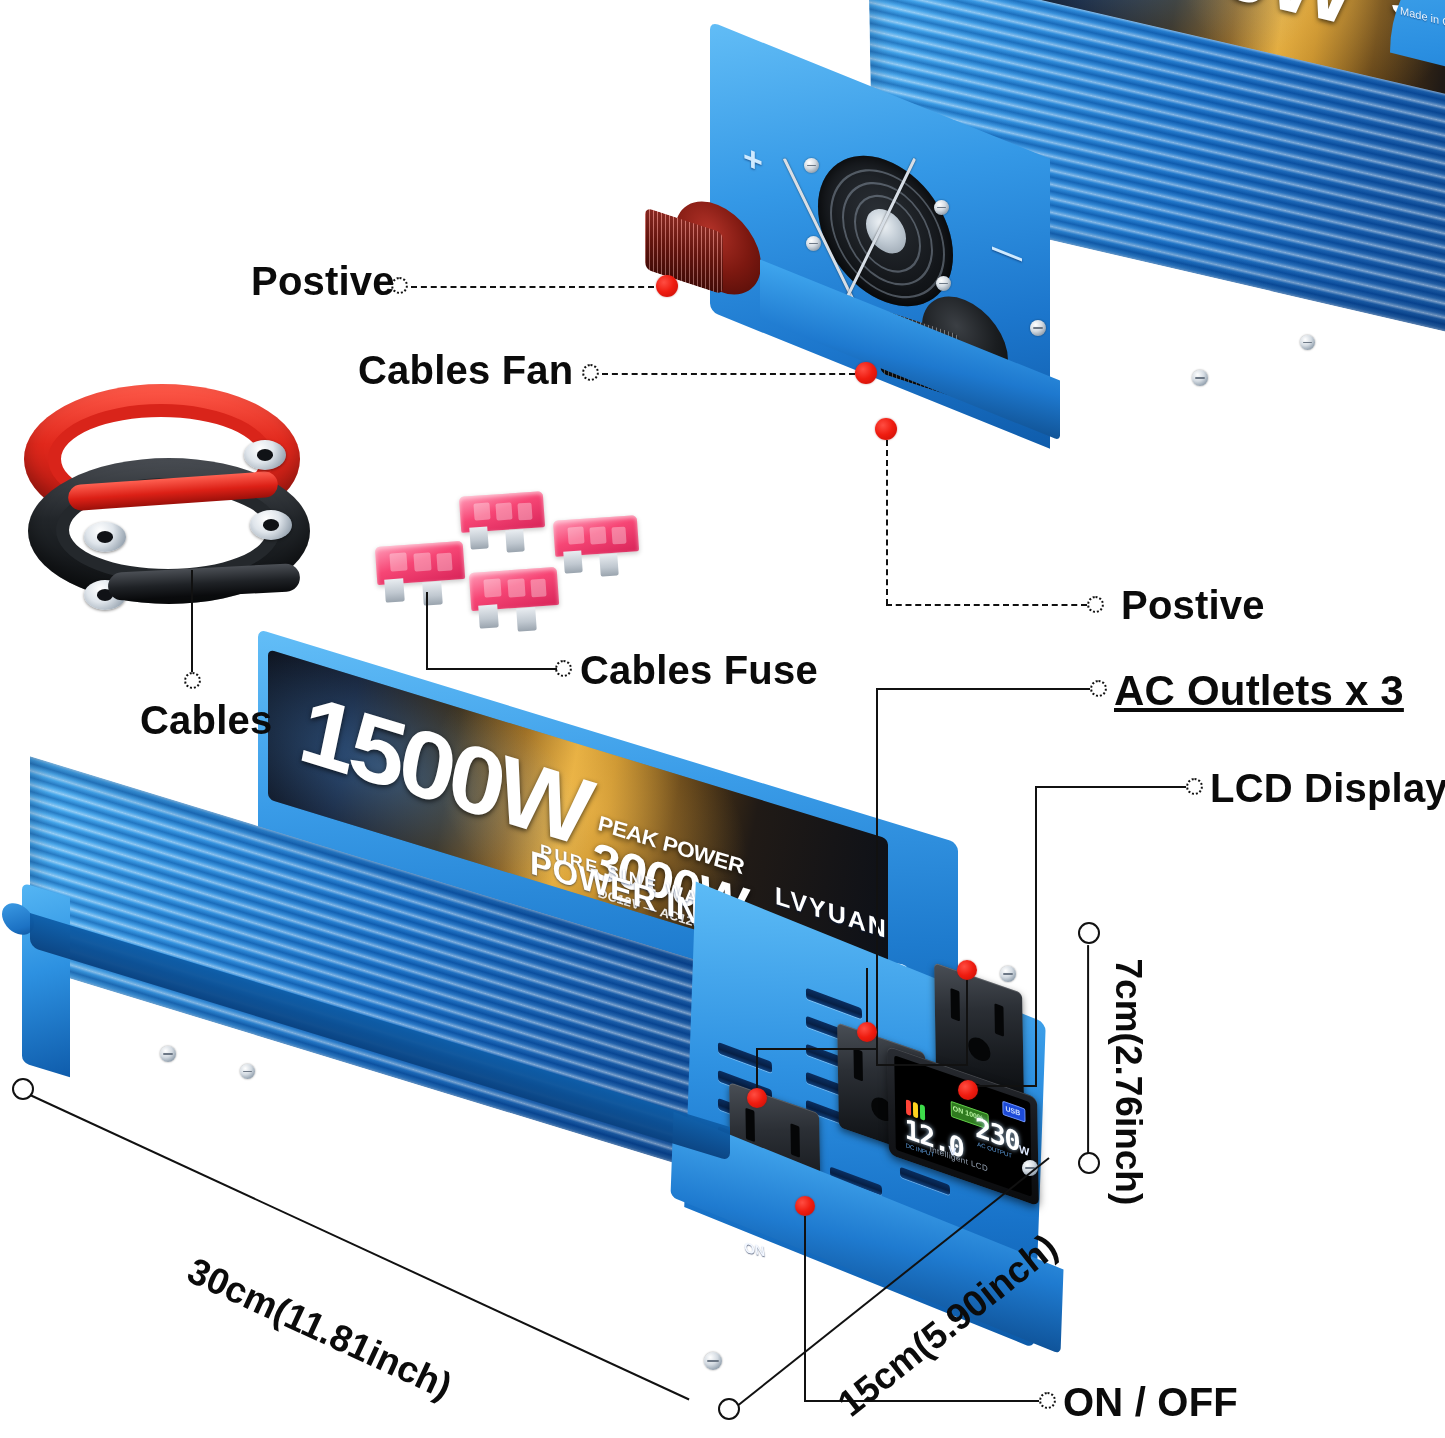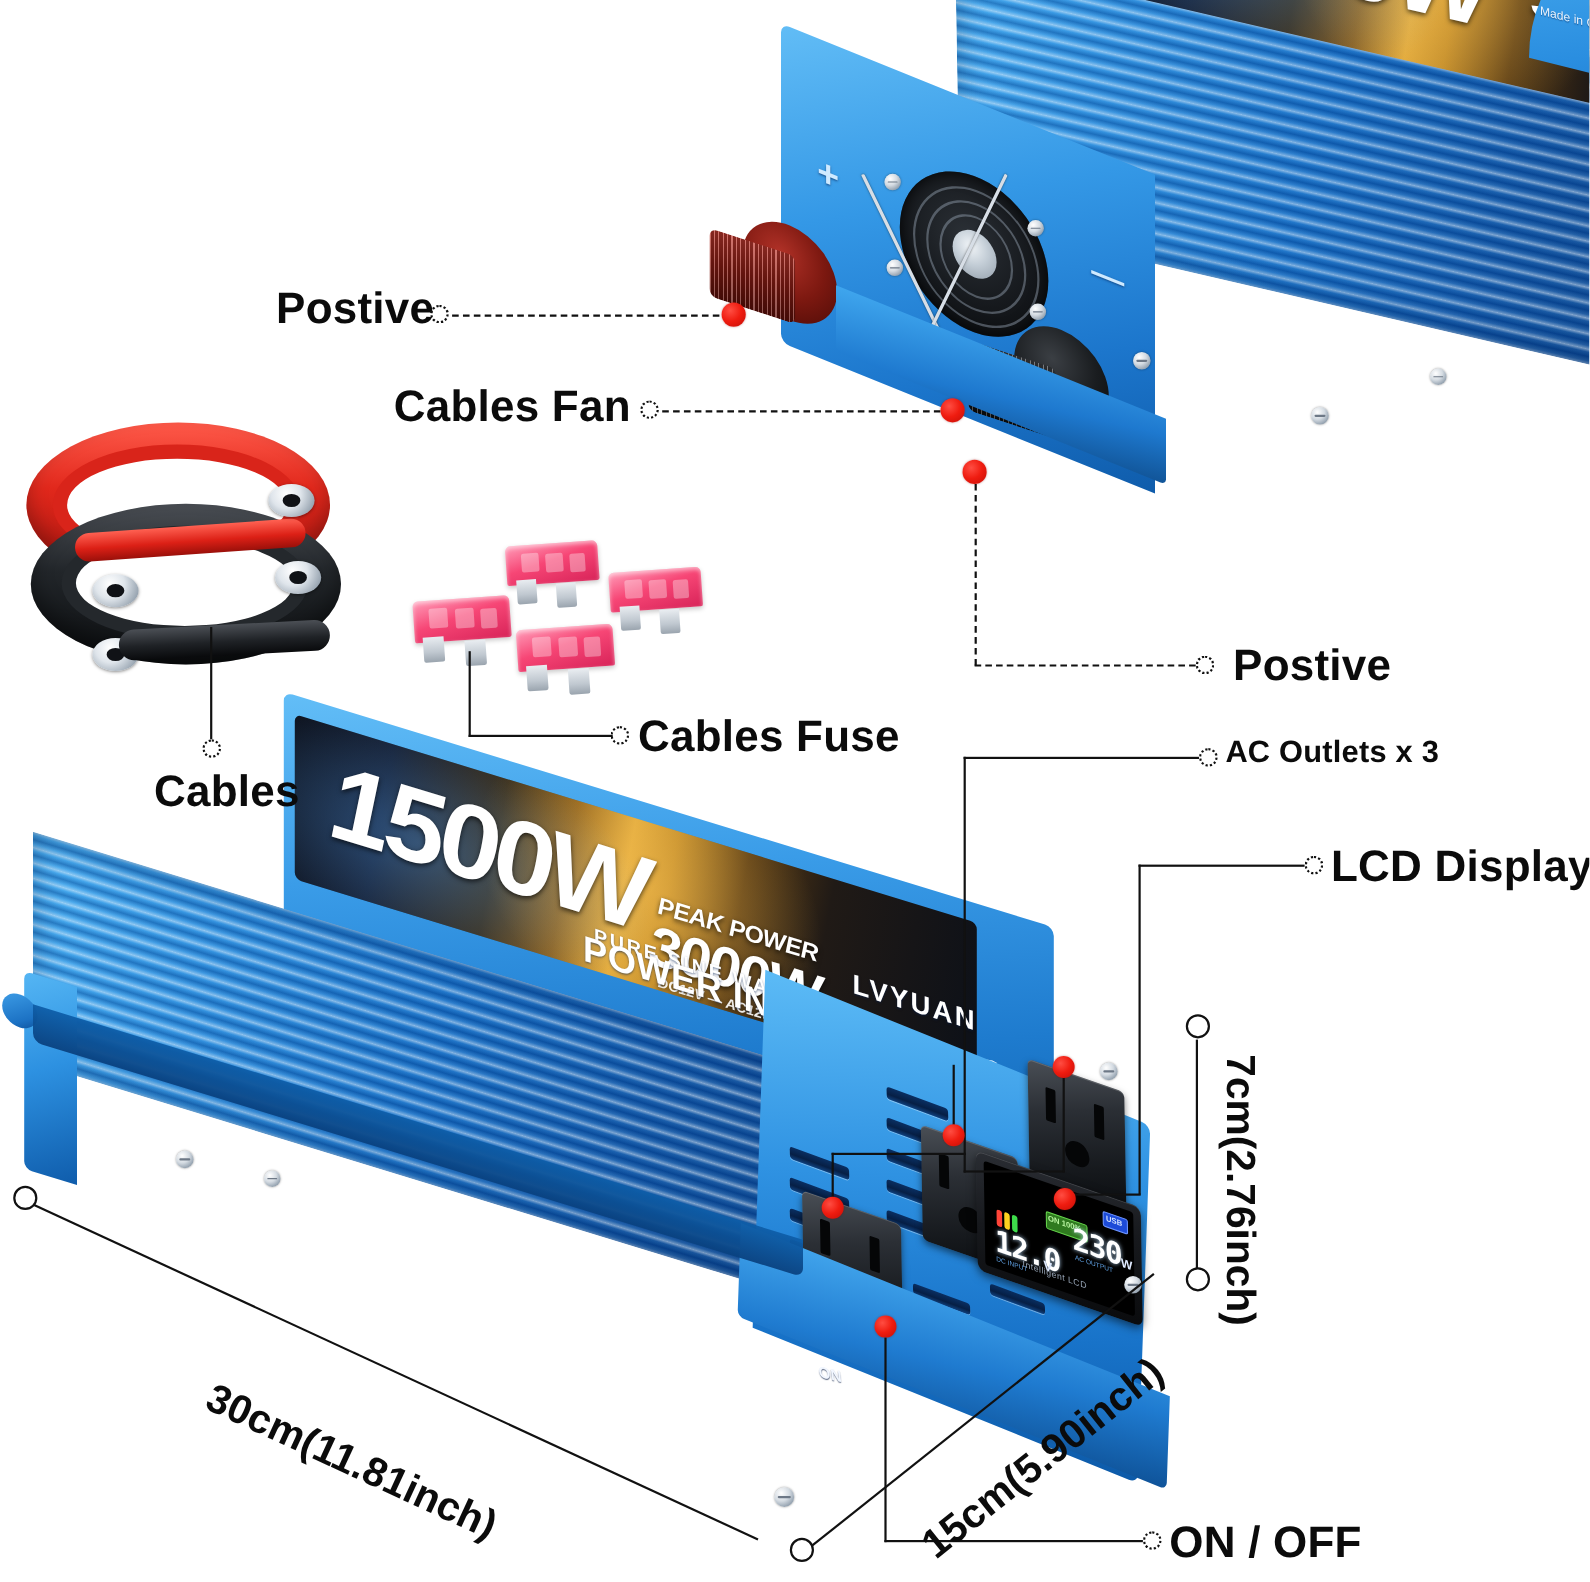--- a/index.html
+++ b/index.html
@@ -556,21 +556,21 @@
   <div class="callout-label" style="left:140px;top:700px;font-size:40px;">Cables</div>
 
   <div class="leader leader-v" style="left:426px;top:592px;height:78px;"></div>
   <div class="leader leader-h" style="left:426px;top:668px;width:131px;"></div>
   <div class="marker-ring" style="left:555px;top:660px;"></div>
   <div class="callout-label" style="left:580px;top:650px;font-size:40px;">Cables Fuse</div>
 
   <div class="leader leader-v" style="left:876px;top:688px;height:378px;"></div>
   <div class="leader leader-h" style="left:876px;top:688px;width:214px;"></div>
   <div class="marker-ring" style="left:1090px;top:680px;"></div>
-  <div class="callout-label" style="left:1114px;top:670px;font-size:28px;">AC Outlets x 3</div>
+  <div class="callout-label" style="left:1114px;top:670px;font-size:42px;text-decoration:underline;">AC Outlets x 3</div>
 
   <div class="leader leader-h" style="left:876px;top:1064px;width:92px;"></div>
   <div class="leader leader-v" style="left:966px;top:968px;height:98px;"></div>
   <div class="red-dot" style="left:957px;top:960px;width:20px;height:20px;"></div>
   <div class="leader leader-v" style="left:866px;top:968px;height:62px;"></div>
   <div class="red-dot" style="left:857px;top:1022px;width:20px;height:20px;"></div>
   <div class="leader leader-h" style="left:756px;top:1048px;width:122px;"></div>
   <div class="leader leader-v" style="left:756px;top:1048px;height:46px;"></div>
   <div class="red-dot" style="left:747px;top:1088px;width:20px;height:20px;"></div>
 

